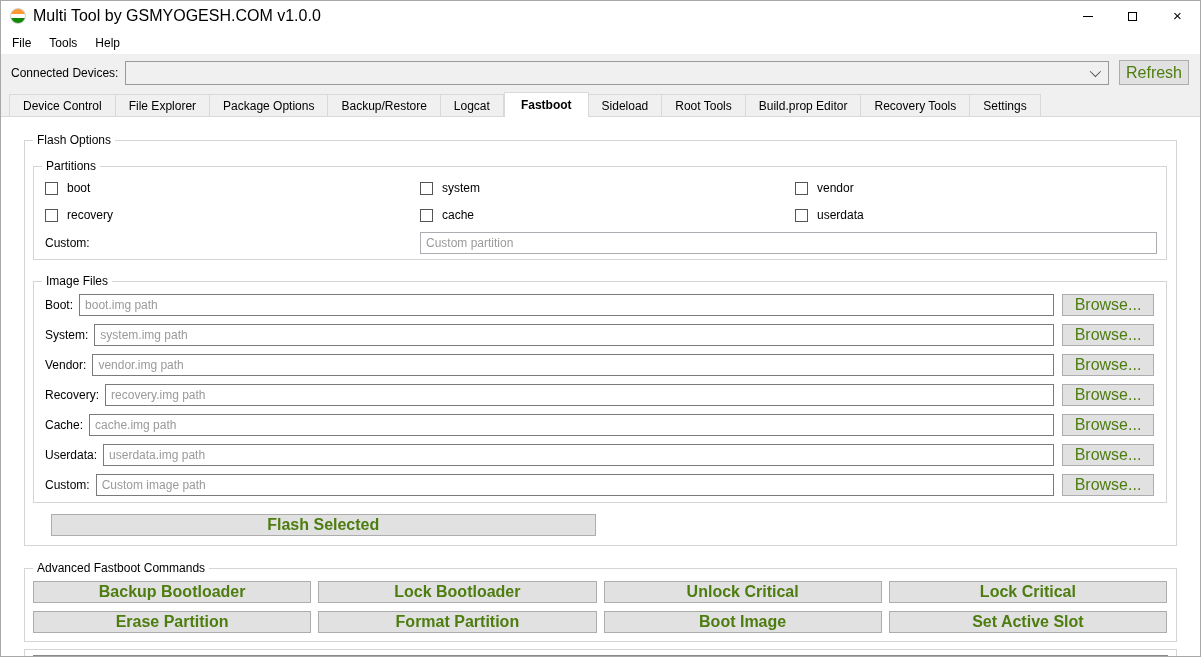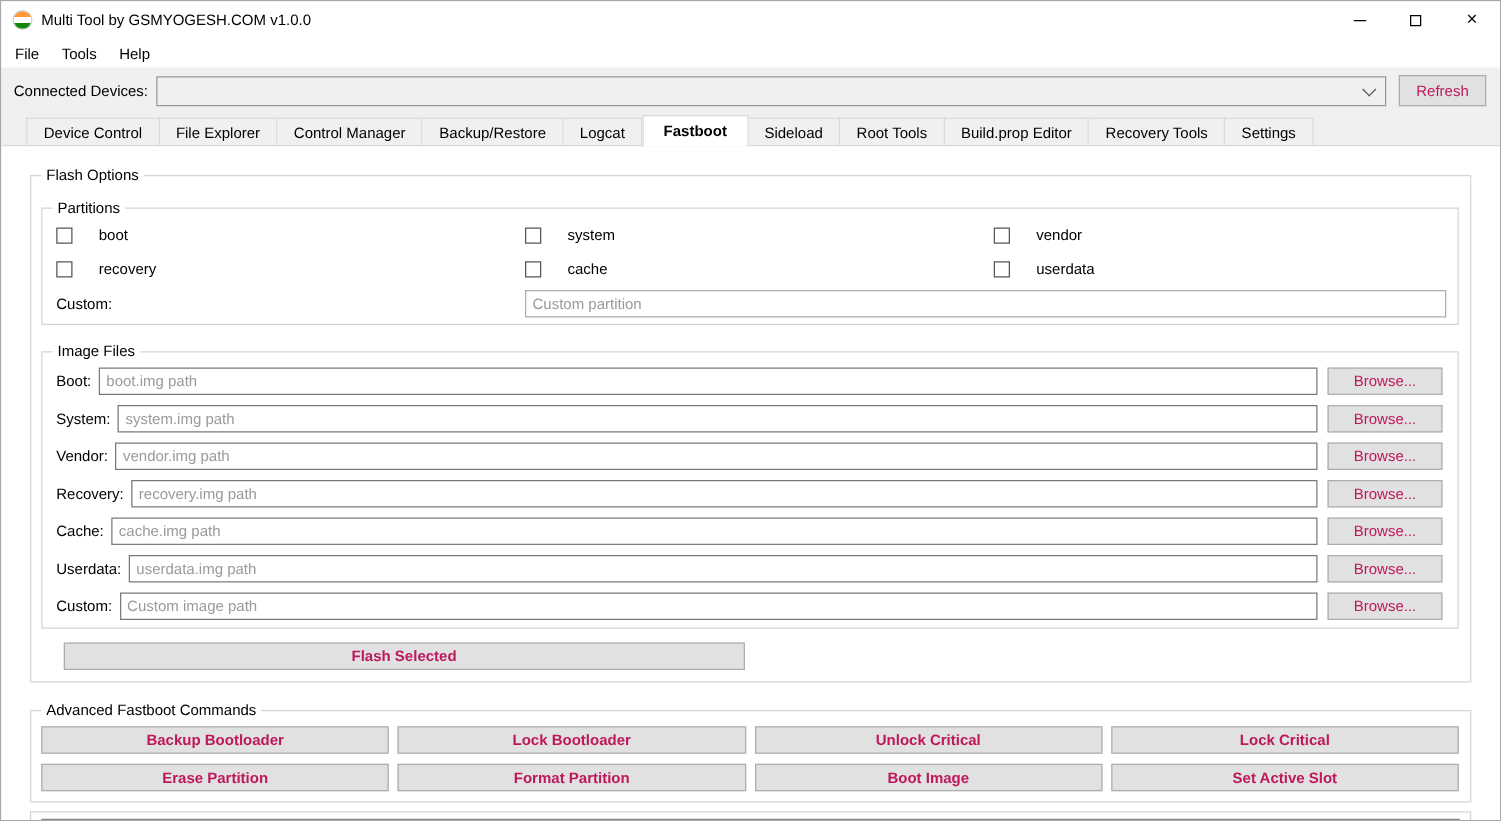--- a/index.html
+++ b/index.html
@@ -6,63 +6,63 @@
   html,body { width:1201px; height:657px; overflow:hidden; background:#fff;
     font-family:"Liberation Sans","DejaVu Sans",sans-serif; font-size:12px; color:#000; }
   .window { position:relative; width:1201px; height:657px; background:#fff;
     border:1px solid #a8a8a8; overflow:hidden; }
 
   
   .titlebar { height:30px; background:#fff; display:flex; align-items:center; padding-left:9px; }
   .app-icon { width:16px; height:16px; border-radius:50%; margin-right:7px; flex:none;
     background:linear-gradient(180deg,#ff9933 0 33%,#ffffff 33% 66%,#128807 66% 100%);
     border:1px solid #d0d0d0; }
-  .title-text { font-size:12px; }
+  .title-text { font-size:16px; }
   .win-controls { margin-left:auto; display:flex; height:30px; }
   .win-btn { width:45px; height:30px; display:flex; align-items:center; justify-content:center; cursor:default; }
   .glyph-min { width:10px; height:1px; background:#000; display:block; }
   .glyph-max { width:9px; height:9px; border:1px solid #000; display:block; }
   .glyph-close { font-size:15px; line-height:10px; font-weight:400; }
 
   
   .menubar { height:23px; background:#fff; display:flex; align-items:center; padding-left:2px; }
   .menu-item { padding:3px 9px; }
 
   
   .strip { background:#f0f0f0; }
   .devices-row { height:37px; display:flex; align-items:center; padding:0 11px 0 10px;justify-content:flex-end; }
   .dev-label { margin-right:7px; white-space:nowrap; }
   .combo { flex:1; height:24px; background:#f0f0f0; border:1px solid #999;
     display:flex; align-items:center; padding:0 4px; position:relative; }
   .combo-value { flex:1; color:#000; }
   .combo-arrow { width:8px; height:8px; border-right:1.5px solid #555; border-bottom:1.5px solid #555;
     transform:rotate(45deg) translateY(-2px); margin-right:6px; flex:none; }
-  .btn { background:#e1e1e1; border:1px solid #adadad; font-family:inherit; font-size:12px;
-    color:#be185d; cursor:default; }
+  .btn { background:#e1e1e1; border:1px solid #adadad; font-family:inherit; font-size:16px;
+    color:#4d7c0f; cursor:default; }
   .refresh-btn { width:70px; height:25px; margin-left:10px; flex:none; }
 
   
-  .tabbar { height:25px; display:flex; align-items:flex-end; padding-left:20px; position:relative; z-index:2; }
+  .tabbar { height:25px; display:flex; align-items:flex-end; padding-left:8px; position:relative; z-index:2; }
   .tab { height:22px; padding:0 13px; display:flex; align-items:center; background:#f0f0f0;
     border:1px solid #d9d9d9; border-bottom:none; margin-right:0; white-space:nowrap; }
   .tab + .tab { border-left:none; }
   .tab.active { height:25px; background:#fff; border:1px solid #d9d9d9; border-bottom:none;
     margin-bottom:-1px; padding:0 16px; position:relative; z-index:3;font-weight:bold; }
 
   
   .content { position:relative; height:542px; background:#fff; border-top:1px solid #d9d9d9; overflow:hidden; }
 
   .groupbox { position:relative; border:1px solid #d5d5d5; background:#fff; }
   .gb-title { position:absolute; top:-8px; left:8px; background:#fff; padding:0 4px; white-space:nowrap; }
 
   .flash-options { margin:23px 23px 0 23px; height:406px; }
   .partitions { margin:25px 9px 0 8px; height:94px; }
   .cb-grid { margin:14px 0 0 11px; display:grid; grid-template-columns:375px 375px auto;
     row-gap:13px; align-items:center; }
-  .cb { display:flex; align-items:center; gap:21px; cursor:default; }
+  .cb { display:flex; align-items:center; gap:9px; cursor:default; }
   .cb-box { width:13px; height:13px; background:#fff; border:1px solid #555; flex:none; }
   .custom-row { margin:10px 9px 0 11px; display:grid; grid-template-columns:375px 1fr; align-items:center; }
   input[type="text"] { height:22px; border:1px solid #7a7a7a; background:#fff; padding:0 5px;
     font-family:inherit; font-size:12px; color:#6d28d9; width:100%; }
   input.light-border { border:1px solid #abadb3; }
   input::placeholder { color:#9a9a9a; opacity:1; }
 
   .imagefiles { margin:21px 9px 0 8px; height:222px; }
   .img-rows { padding:12px 12px 0 11px; }
   .img-row { display:flex; align-items:center; height:22px; margin-bottom:8px; }
@@ -114,21 +114,21 @@
       <div class="combo">
         <span class="combo-value"></span>
         <span class="combo-arrow"></span>
       </div>
       <button class="btn refresh-btn">Refresh</button>
     </div>
 
     <div class="tabbar">
       <div class="tab">Device Control</div>
       <div class="tab">File Explorer</div>
-      <div class="tab">Control Manager</div>
+      <div class="tab">Package Options</div>
       <div class="tab">Backup/Restore</div>
       <div class="tab">Logcat</div>
       <div class="tab active">Fastboot</div>
       <div class="tab">Sideload</div>
       <div class="tab">Root Tools</div>
       <div class="tab">Build.prop Editor</div>
       <div class="tab">Recovery Tools</div>
       <div class="tab">Settings</div>
     </div>
   </div>

